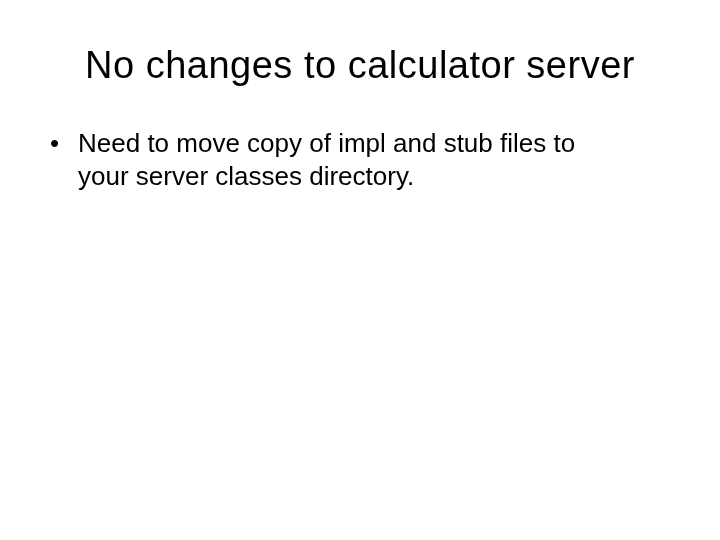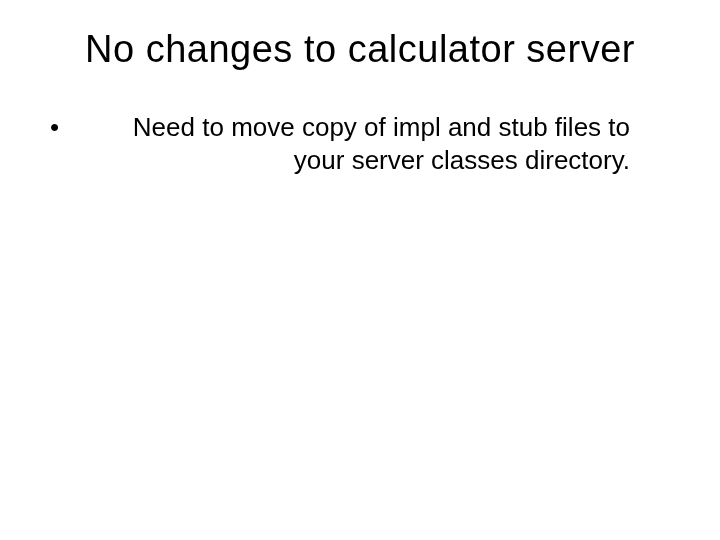--- a/index.html
+++ b/index.html
@@ -12,35 +12,34 @@
       height: 540px;
       background: #ffffff;
       font-family: Arial, Helvetica, sans-serif;
       color: #000000;
       padding: 20px 30px;
     }
     .slide-title {
       font-size: 38px;
       font-weight: normal;
       text-align: center;
-      margin-top: 8px;
+      margin-top: 24px;
       margin-bottom: 40px;
       letter-spacing: 0.5px;
     }
     .bullet-list {
       list-style: none;
       padding-left: 20px;
     }
     .bullet-item {
       position: relative;
       font-size: 26px;
       line-height: 1.25;
       padding-left: 28px;
       padding-right: 60px;
-      text-align: right;
     }
     .bullet-item::before {
       content: "•";
       position: absolute;
       left: 0;
       top: 0;
       font-size: 26px;
     }
   </style>
 </head>

